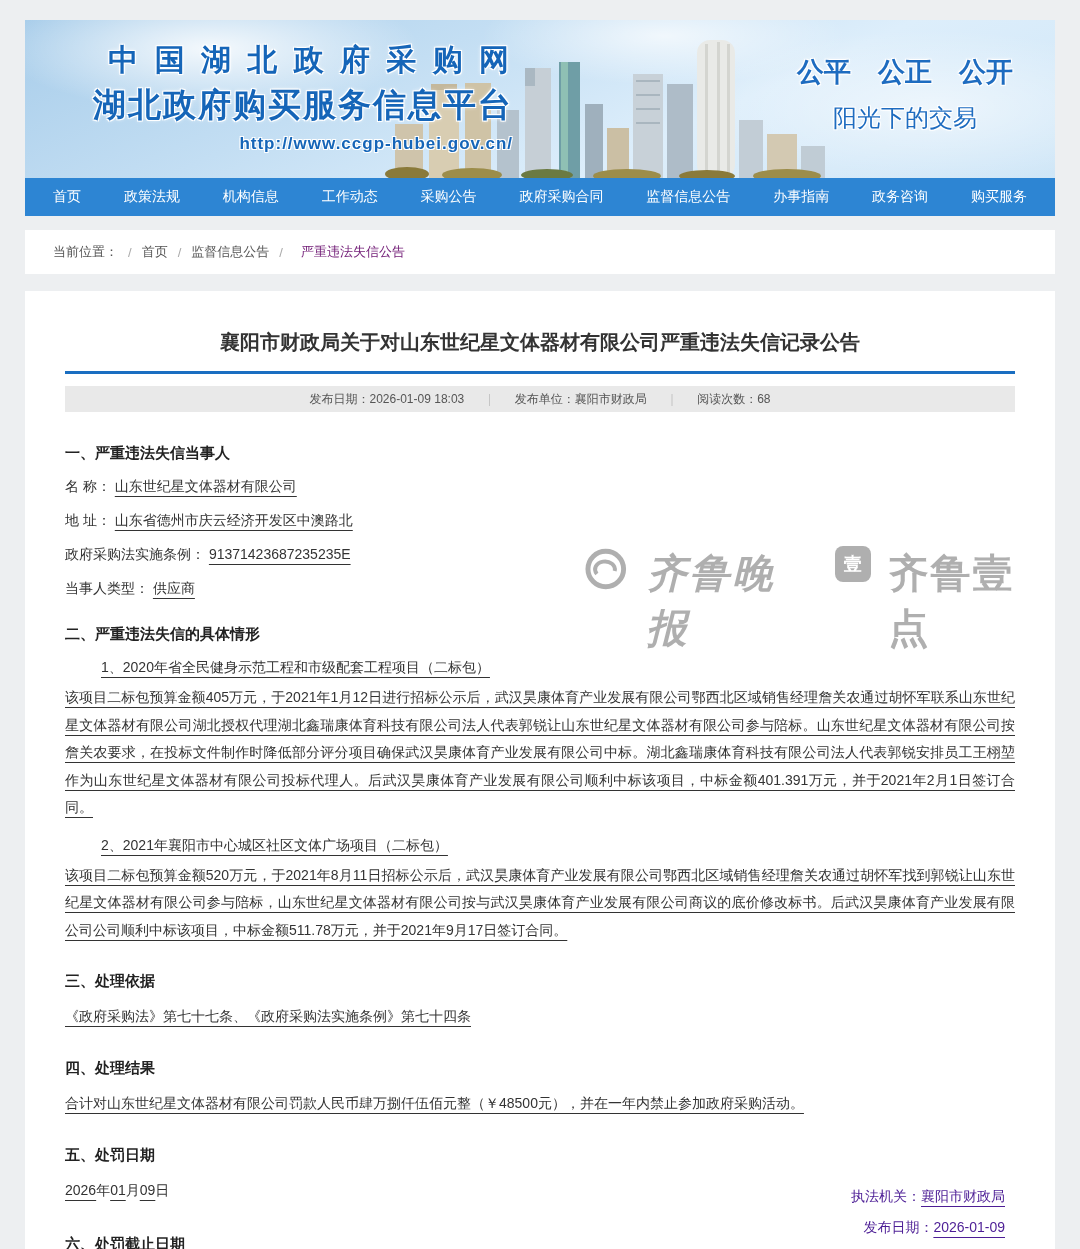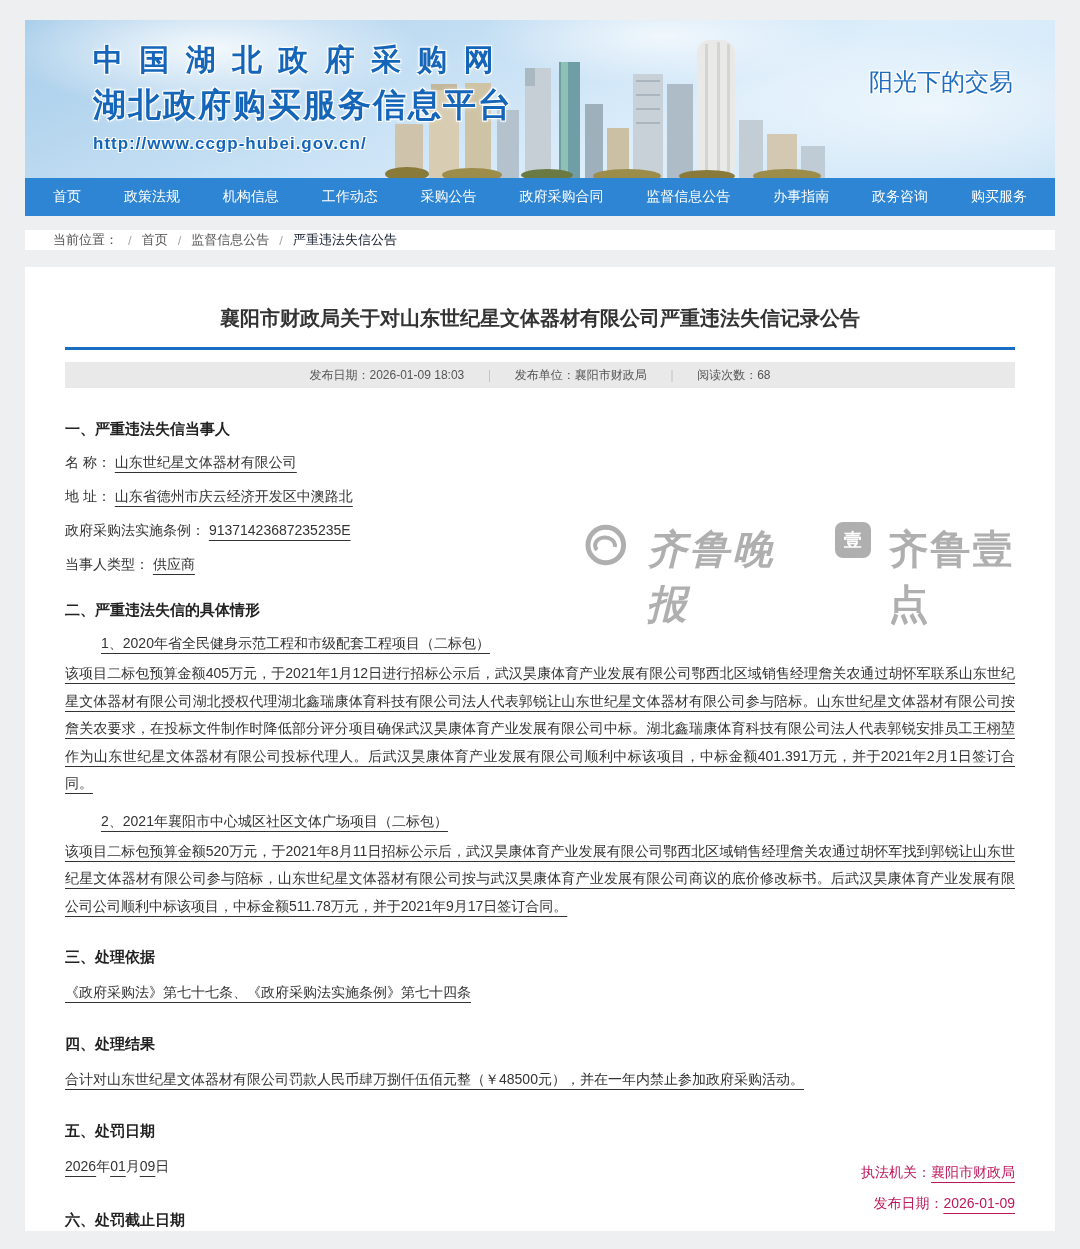--- a/index.html
+++ b/index.html
@@ -15,21 +15,21 @@
 
   
   .banner {
     position:relative; height:158px; overflow:hidden;
     background:
       radial-gradient(ellipse 300px 90px at 18% 18%, rgba(255,255,255,.85), rgba(255,255,255,0) 70%),
       radial-gradient(ellipse 260px 70px at 62% 10%, rgba(255,255,255,.7), rgba(255,255,255,0) 70%),
       radial-gradient(ellipse 340px 110px at 88% 55%, rgba(255,255,255,.55), rgba(255,255,255,0) 70%),
       linear-gradient(155deg,#a8cdea 0%, #c3def3 35%, #ddeefb 65%, #cfe6f7 100%);
   }
-  .banner-left { position:absolute; left:68px; top:20px; text-align:left; z-index:3; }
+  .banner-left { position:absolute; left:68px; top:20px; text-align:right; z-index:3; }
   .b-line1 { font-size:30px; font-weight:bold; color:#1565b8; letter-spacing:4px;
     text-shadow:-1px -1px 0 #fff,1px -1px 0 #fff,-1px 1px 0 #fff,1px 1px 0 #fff,0 0 4px #fff; }
   .b-line2 { font-size:33px; font-weight:bold; color:#1565b8; letter-spacing:2px; margin-top:2px;
     text-shadow:-1px -1px 0 #fff,1px -1px 0 #fff,-1px 1px 0 #fff,1px 1px 0 #fff,0 0 4px #fff; }
   .b-url { font-size:17px; font-weight:bold; color:#1565b8; margin-top:6px; letter-spacing:1px;
     text-shadow:-1px -1px 0 #fff,1px -1px 0 #fff,-1px 1px 0 #fff,1px 1px 0 #fff; }
   .banner-right { position:absolute; right:42px; top:34px; text-align:center; z-index:3; }
   .b-slogan1 { font-size:27px; font-weight:bold; color:#1e6cc0;
     text-shadow:-1px -1px 0 #fff,1px -1px 0 #fff,-1px 1px 0 #fff,1px 1px 0 #fff,0 0 4px #fff; }
   .b-slogan2 { font-size:24px; font-weight:normal; color:#1e6cc0; margin-top:12px;
@@ -38,26 +38,26 @@
 
   
   .nav {
     height:38px; background:#2d85d3; display:flex; align-items:center;
     justify-content:space-between; padding:0 28px;
   }
   .nav-item { color:#fff; font-size:14px; cursor:pointer; white-space:nowrap; }
 
   
   .breadcrumb {
-    margin-top:14px; background:#fff; height:20px; display:flex;
+    margin-top:14px; background:#fff; height:44px; display:flex;
     align-items:center; padding:0 28px; font-size:13px; color:#555;
   }
   .bc-sep { color:#aaa; margin:0 10px; }
   .bc-link { color:#555; cursor:pointer; }
-  .bc-current { color:#0f172a; }
+  .bc-current { color:#701a75;margin-left:8px; }
 
   
   .content {
     margin-top:17px; background:#fff; height:964px; position:relative;
     padding:38px 40px 0 40px;
   }
   .article-title { text-align:center; font-size:20px; font-weight:bold; color:#333; }
   .title-divider { margin-top:15px; border-bottom:3px solid #1a6ec1; }
   .meta-bar {
     margin-top:12px; background:#e9e9e9; height:26px; line-height:26px;
@@ -72,21 +72,21 @@
   .para { margin-top:6px; font-size:14px; color:#333; line-height:27.5px; text-align:justify; }
   .sec-body { margin-top:15px; font-size:14px; color:#333; line-height:21px; }
 
   #sec1-h { margin-top:32px; }
   #sec2-h { margin-top:26px; }
   #sec3-h { margin-top:28px; }
   #sec4-h { margin-top:32px; }
   #sec5-h { margin-top:32px; }
   #sec6-h { margin-top:34px; }
 
-  .footer { position:absolute; right:40px; bottom:12px; text-align:right; font-size:14px; line-height:31px; color:#be185d; }
+  .footer { position:absolute; right:50px; bottom:12px; text-align:right; font-size:14px; line-height:31px; color:#4c1d95; }
 
   
   .watermark {
     position:absolute; left:558px; top:255px; display:flex; 
     gap:18px; color:#9e9e9e; opacity:.82; pointer-events:none; z-index:5;
   }
   .wm-paper { font-family:"Liberation Serif","DejaVu Serif",serif; font-style:italic; font-weight:bold;
     font-size:40px; letter-spacing:3px; }
   .wm-app-icon {
     width:36px; height:36px; background:#9e9e9e; border-radius:8px; display:flex;
@@ -99,20 +99,21 @@
 
 <div class="outer">
 
   <div class="banner">
     <div class="banner-left">
       <div class="b-line1">中 国 湖 北 政 府 采 购 网</div>
       <div class="b-line2">湖北政府购买服务信息平台</div>
       <div class="b-url">http://www.ccgp-hubei.gov.cn/</div>
     </div>
     <div class="banner-right">
+      <div class="b-slogan1">公平　公正　公开</div>
       <div class="b-slogan2">阳光下的交易</div>
     </div>
     <svg class="skyline" width="460" height="150" viewBox="0 0 460 150">
       <rect x="18" y="96" width="28" height="54" fill="#cfc4ab"></rect>
       <rect x="52" y="62" width="30" height="88" fill="#d8cdb2"></rect>
       <rect x="54" y="56" width="26" height="6" fill="#c4b89c"></rect>
       <rect x="88" y="55" width="26" height="95" fill="#cfc3a6"></rect>
       <rect x="120" y="82" width="22" height="68" fill="#b4c2cd"></rect>
       <rect x="148" y="40" width="26" height="110" fill="#c6cfd6"></rect>
       <rect x="148" y="40" width="10" height="18" fill="#aab8c2"></rect>

